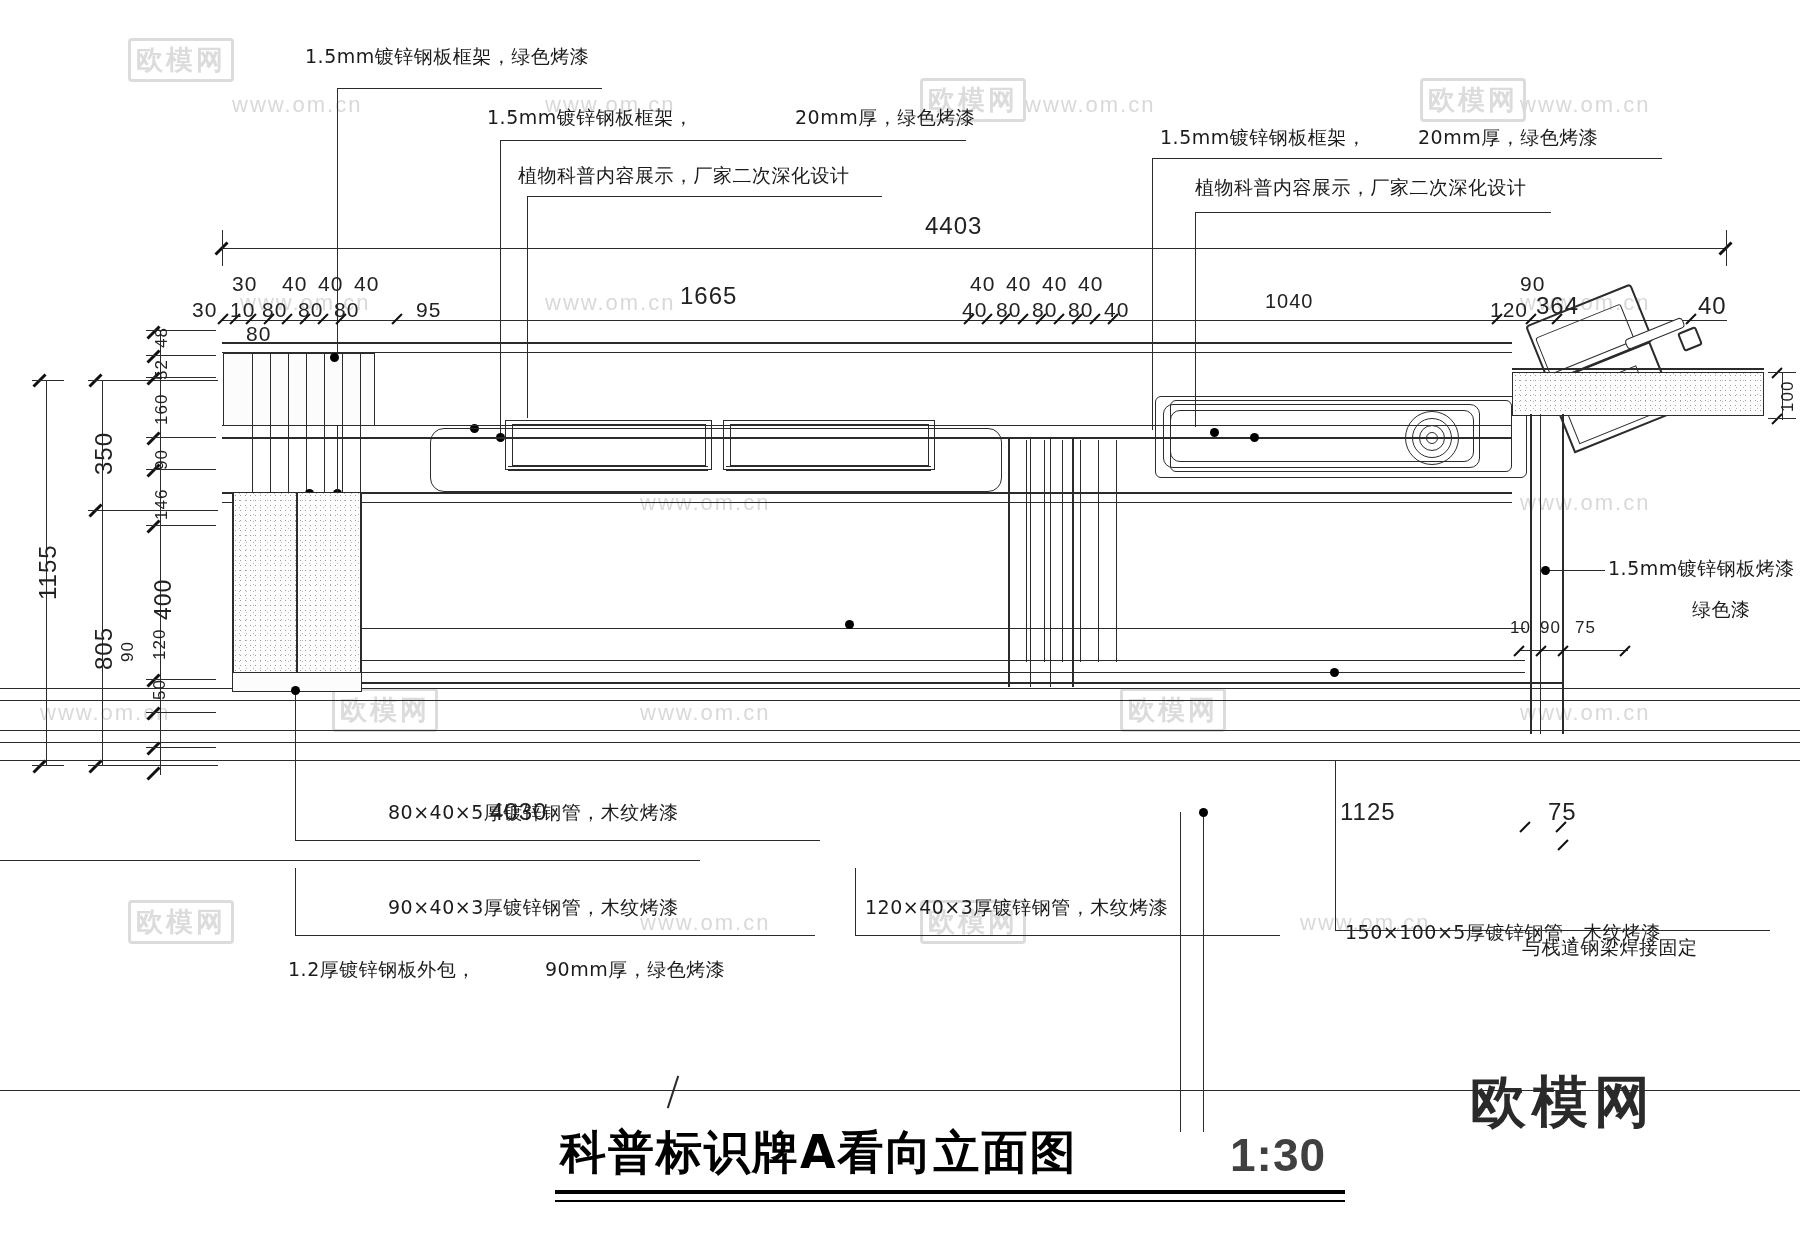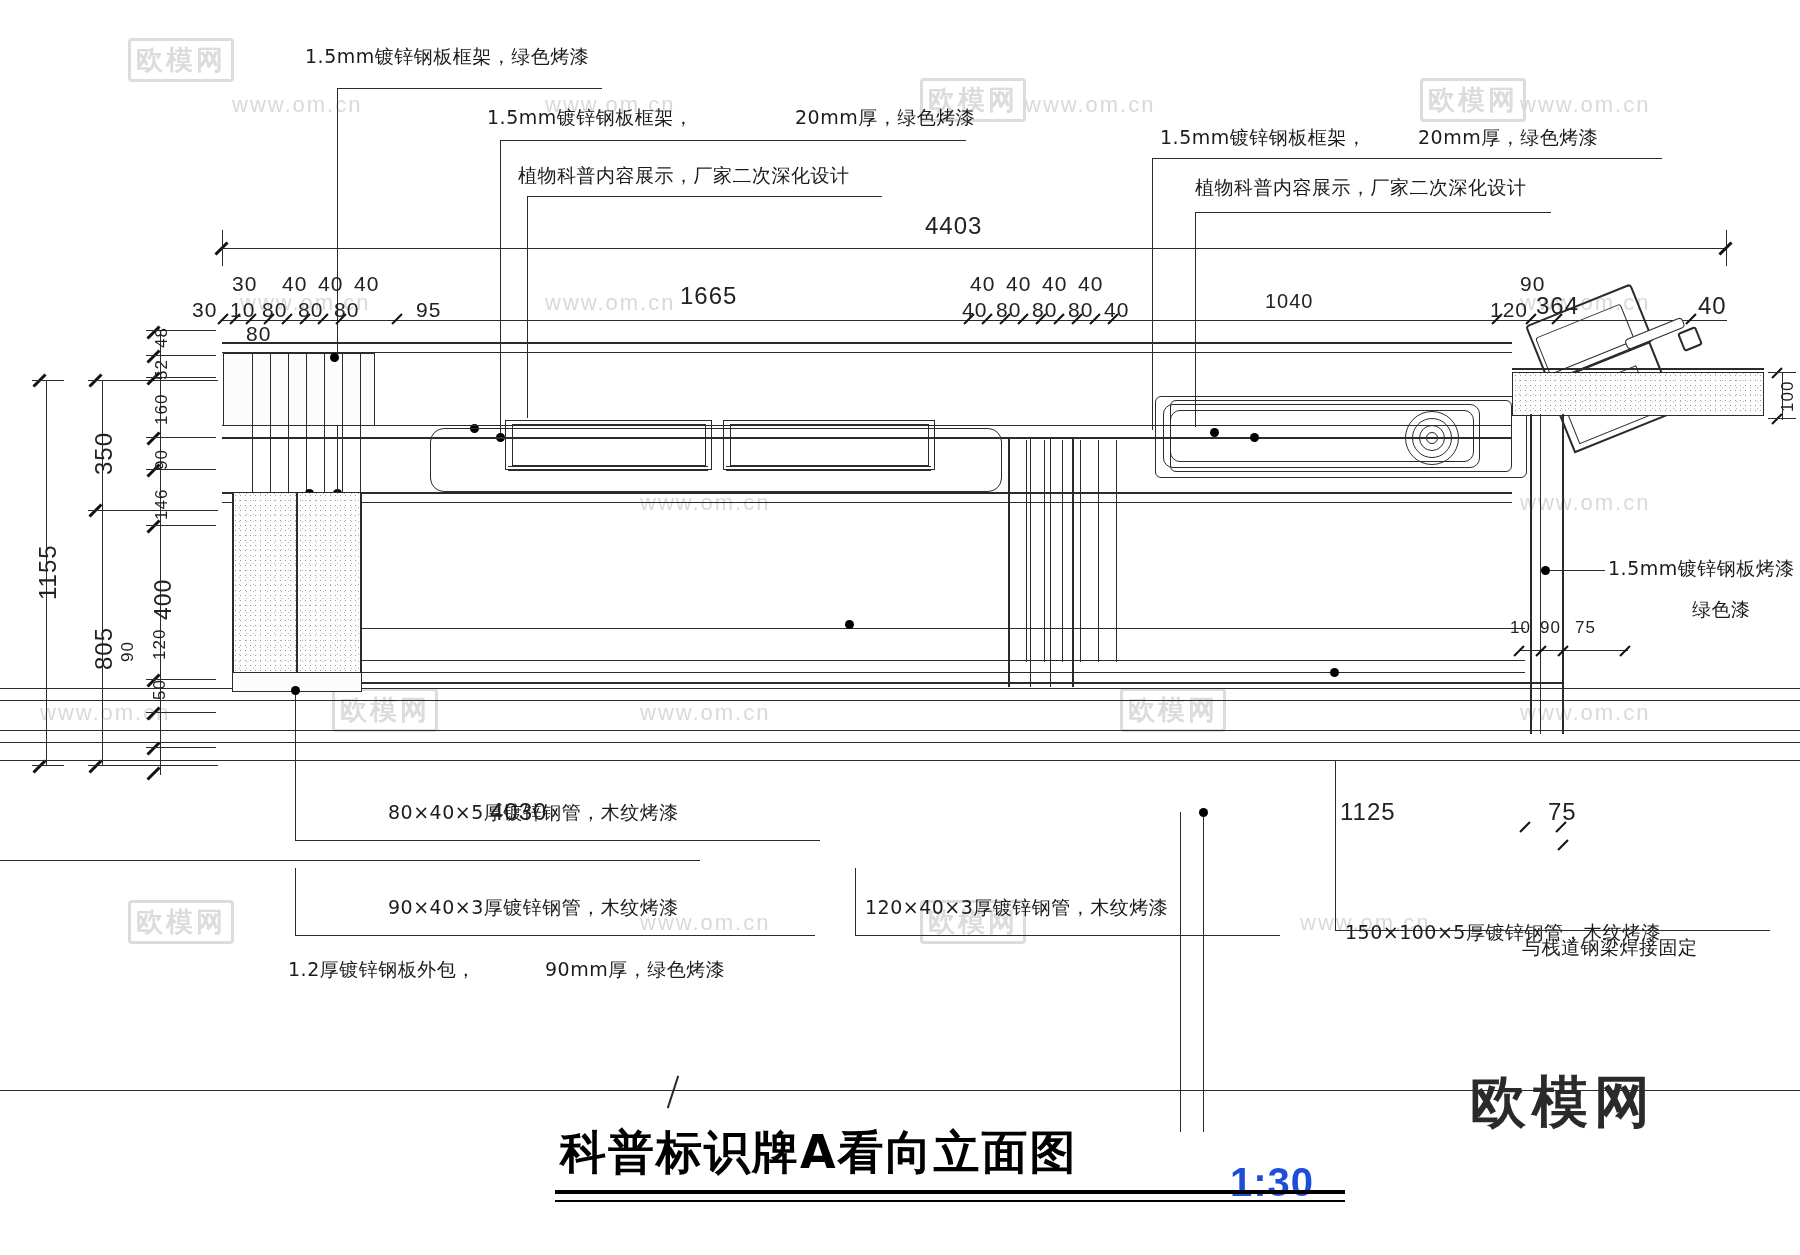--- a/index.html
+++ b/index.html
@@ -59,21 +59,21 @@
   .wmbox{position:absolute;color:#dcdcdc;font-size:27px;font-weight:700;letter-spacing:3px;
          border:3px solid #dcdcdc;border-radius:4px;padding:1px 5px;user-select:none;
          font-family:"DejaVu Sans","Liberation Sans",sans-serif;}
   .wmbig{position:absolute;color:#2a2a2a;font-size:56px;font-weight:700;letter-spacing:6px;
          font-family:"DejaVu Sans","Liberation Sans",sans-serif;}
 
   
   .title{position:absolute;font-family:"DejaVu Sans","Liberation Sans",sans-serif;
          font-weight:700;font-size:46px;letter-spacing:2px;color:#000;}
   .scale{position:absolute;font-family:"Liberation Sans",sans-serif;font-weight:700;
-         font-size:40px;color:#1d4ed8;letter-spacing:1px;margin-top:32px;}
+         font-size:46px;color:#404040;letter-spacing:1px;}
 </style>
 </head>
 <body>
 
 <div class="stage">
 
   <div class="wmbox" style="left:128px;top:38px;">欧模网</div>
   <div class="wmbox" style="left:920px;top:78px;">欧模网</div>
   <div class="wmbox" style="left:1420px;top:78px;">欧模网</div>
   <div class="wmbox" style="left:128px;top:900px;">欧模网</div>

